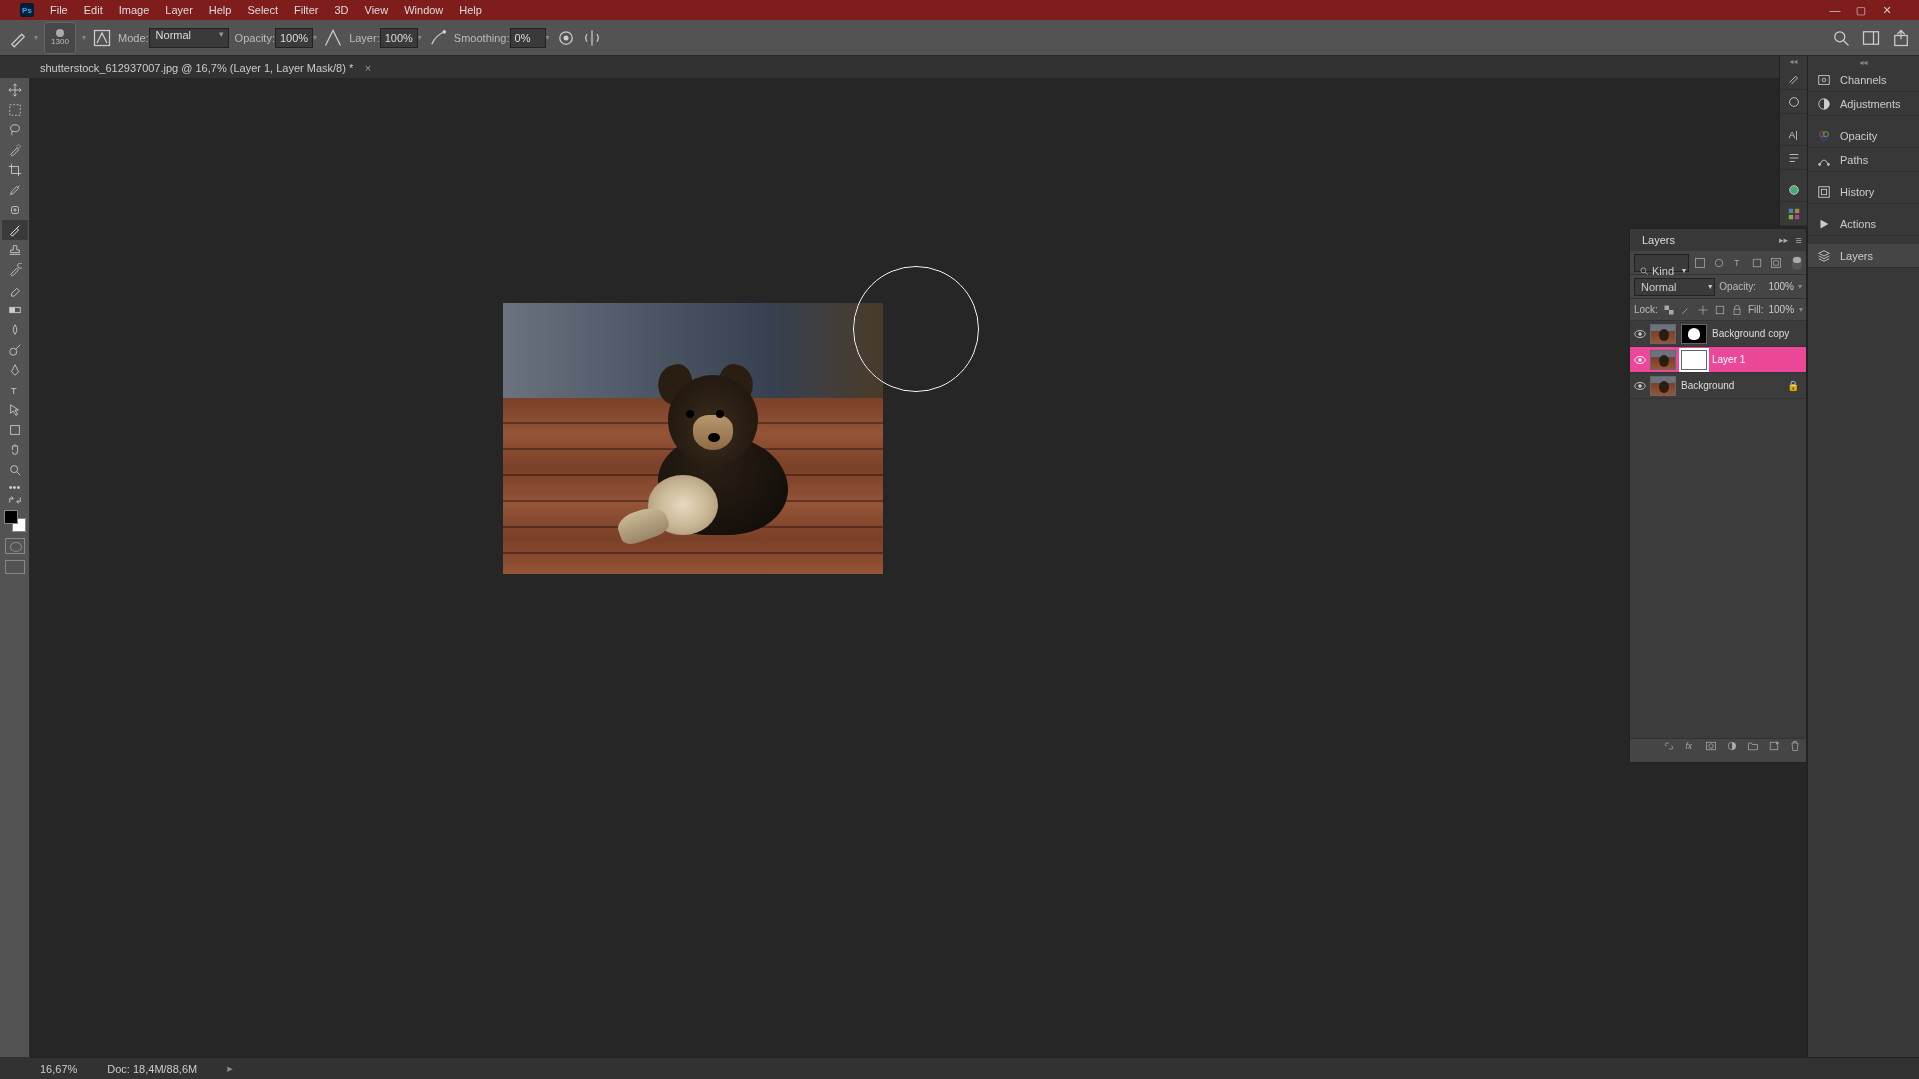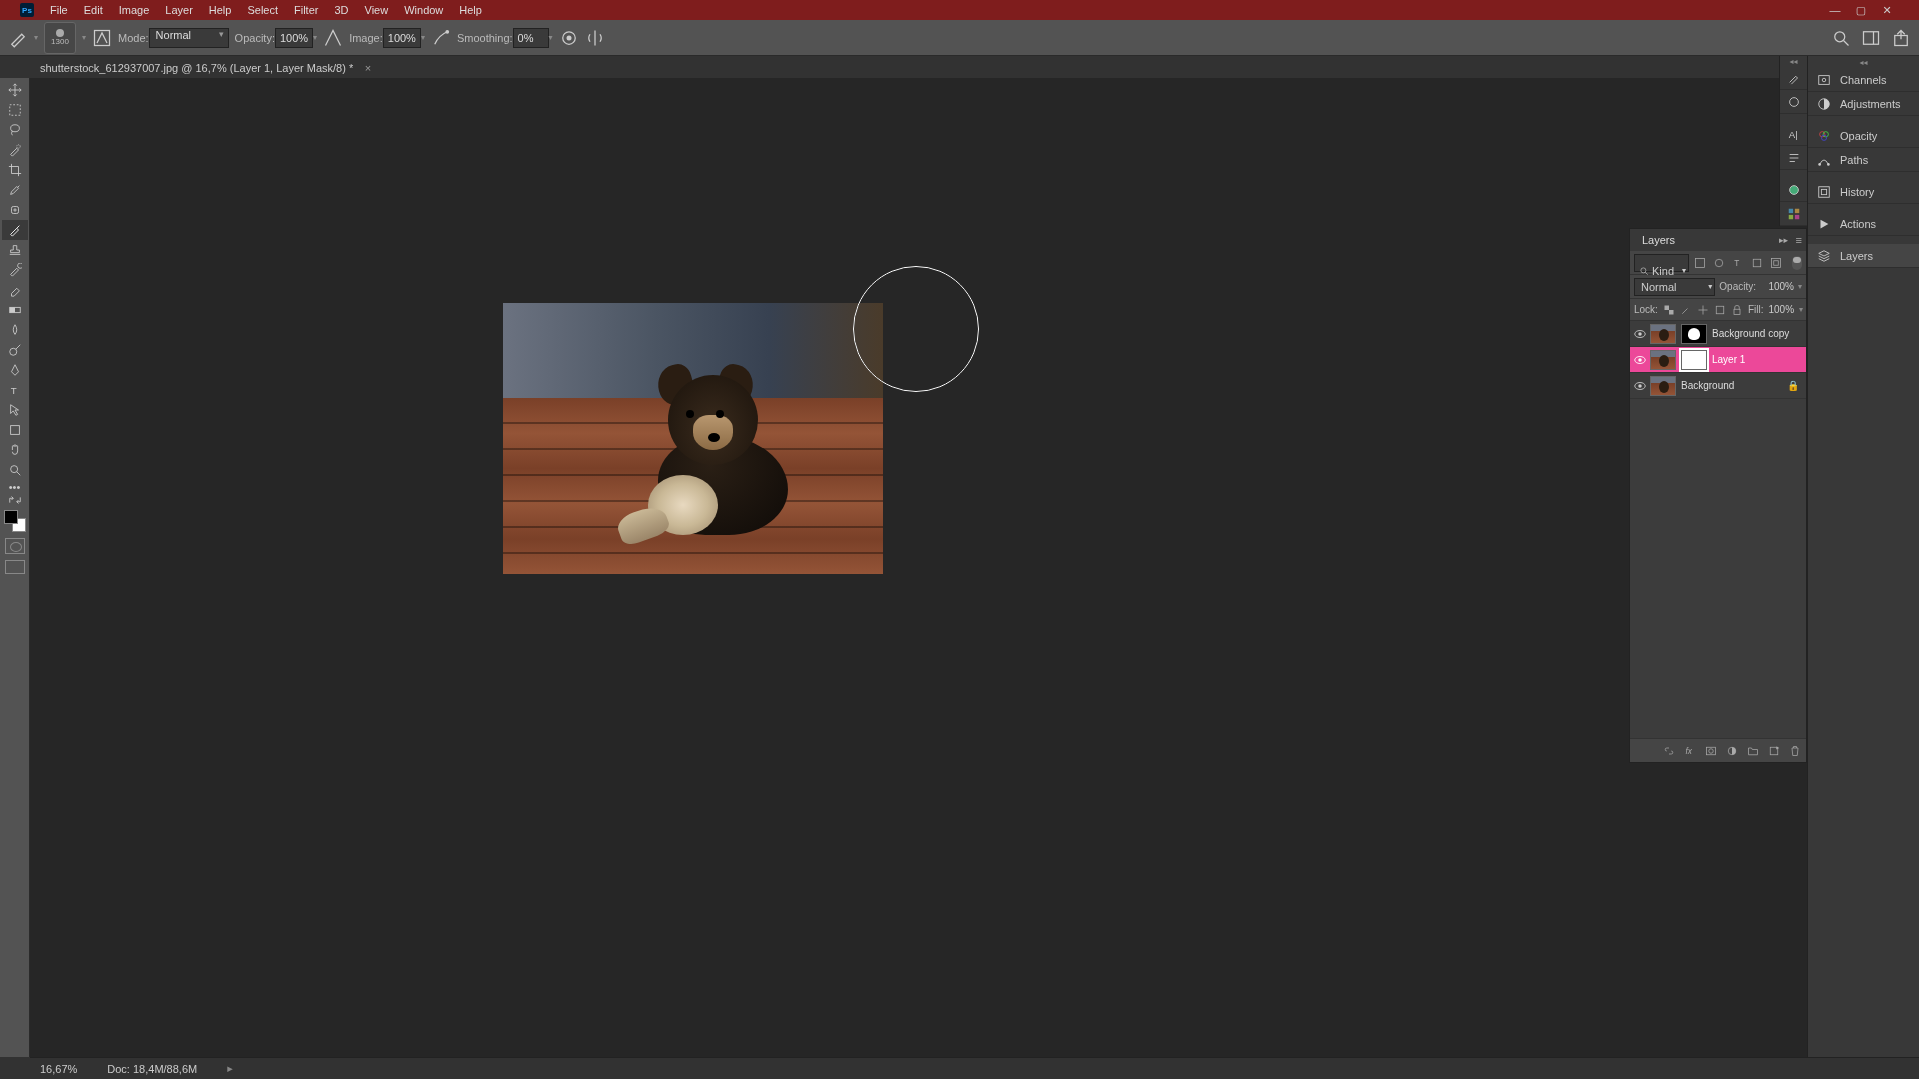--- a/index.html
+++ b/index.html
@@ -98,21 +98,21 @@
 .thumb{width:26px;height:20px;border:1px solid #666;background:#7a5a3e;margin-right:1px;position:relative;overflow:hidden}
 .thumb.wood-th{background:linear-gradient(#6b7280 0%,#6b7280 35%,#7a4028 35%,#945437)}
 .thumb.mask-th{background:#fff}
 .thumb.mask-black{background:#000;position:relative}
 .thumb.mask-black::after{content:"";position:absolute;left:6px;top:3px;width:12px;height:12px;background:#fff;border-radius:50% 50% 40% 40%}
 .thumb-mini-dog{position:absolute;left:8px;top:4px;width:10px;height:12px;background:#2a1d12;border-radius:50%}
 .link-gap{width:4px}
 .layer-name{font-size:10px;color:#ddd;margin-left:4px}
 .layer-name.italic{}
 .lock-icon{margin-left:auto;margin-right:4px;font-size:10px;color:#aaa}
-.lp-bottom{height:24px;background:#454545;border-top:1px solid #333;display:flex;align-items:center;justify-content:flex-end;padding:0 4px;gap:7px}
+.lp-bottom{height:24px;background:#454545;border-top:1px solid #333;display:flex;justify-content:flex-end;padding:0 4px;gap:7px}
 .lp-bot-icon{width:14px;height:14px;display:flex;align-items:center;justify-content:center;color:#aaa}
 
 .statusbar{position:absolute;left:30px;right:0;bottom:0;height:22px;background:#323232;border-top:1px solid #222;display:flex;align-items:center;padding:0 10px;gap:30px;color:#bbb;font-size:10px}
 .status-arrow{color:#888}
 </style>
 </head>
 <body>
 
 <div class="menubar">
   <div class="ps-logo">
@@ -162,21 +162,21 @@
     <span class="opt-label">Opacity:</span>
     <div class="opt-field">100%</div>
     <span style="font-size:8px;color:#888">▾</span>
   </div>
   <div class="opt-icon">
       <svg viewBox="0 0 16 16">
         <path d="M2 14 L8 2 L14 14" fill="none" stroke="#ccc"></path>
       </svg>
     </div>
   <div class="opt-group">
-    <span class="opt-label">Image:</span>
+    <span class="opt-label">Layer:</span>
     <div class="opt-field">100%</div>
     <span style="font-size:8px;color:#888">▾</span>
   </div>
   <div class="opt-icon">
       <svg viewBox="0 0 16 16">
         <path d="M3 13 Q6 6 13 3" fill="none" stroke="#ccc"></path>
         <circle cx="13" cy="3" r="1.5" fill="#ccc"></circle>
       </svg>
     </div>
   <div class="opt-group">

